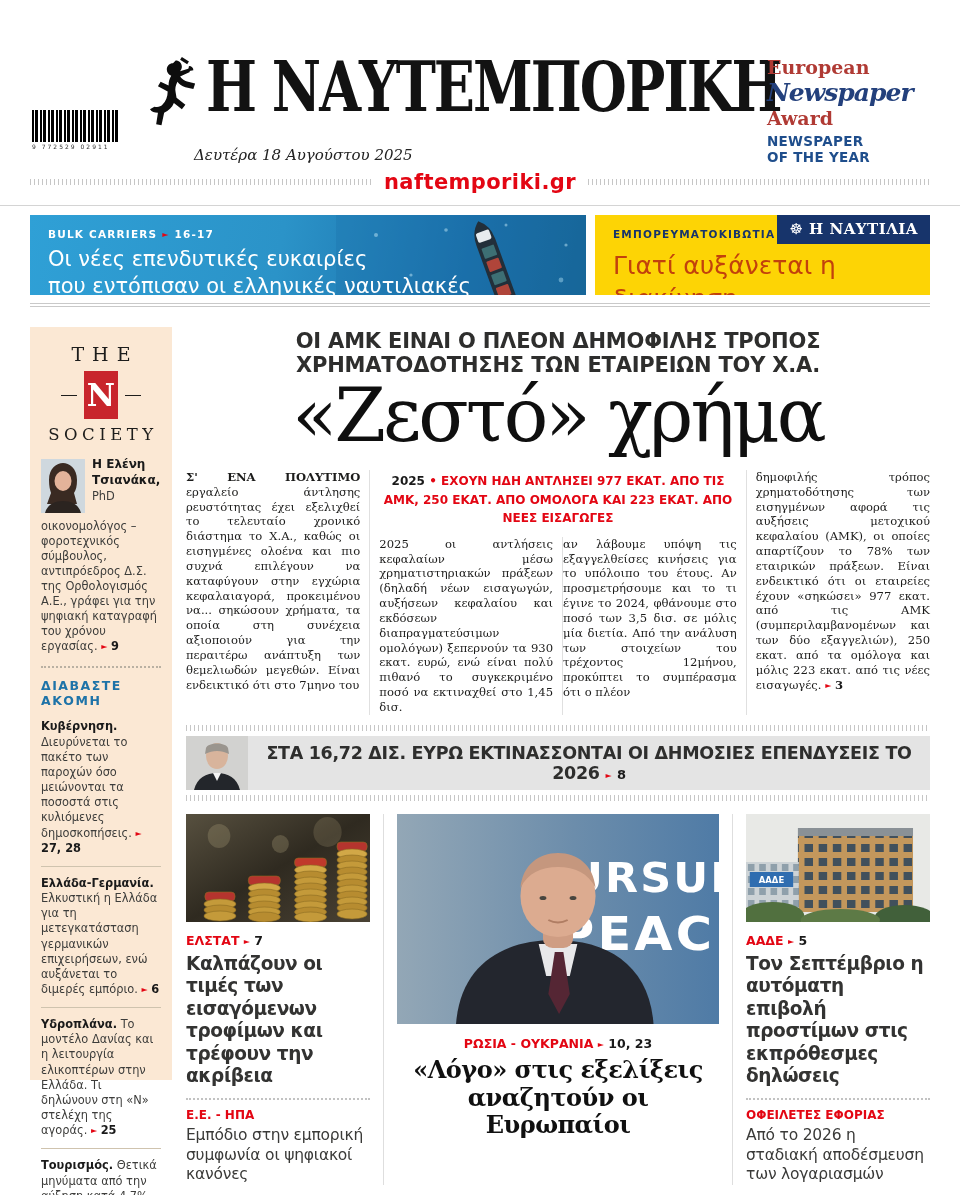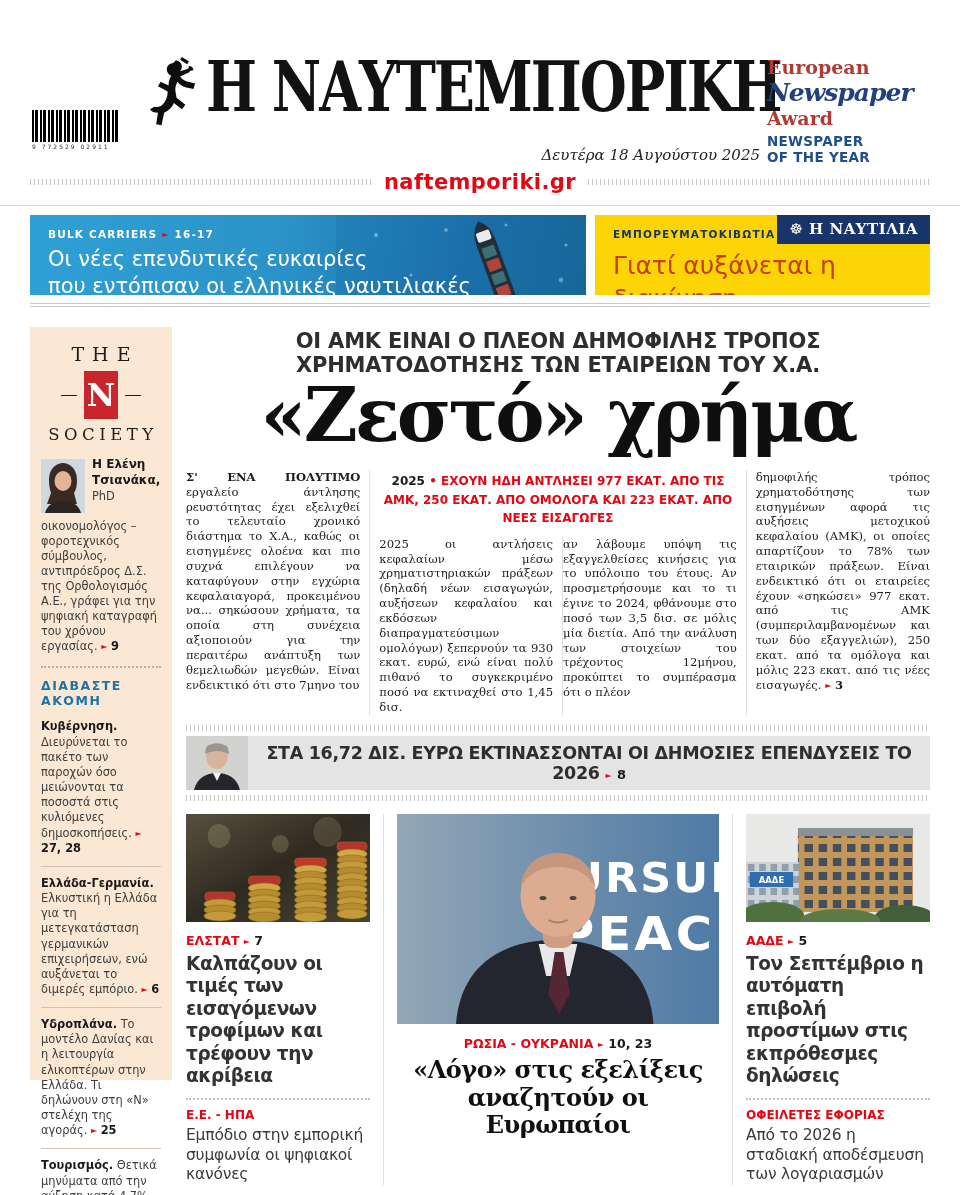--- a/index.html
+++ b/index.html
@@ -15,21 +15,21 @@
   .barcode-digits { position:absolute; left:2px; top:143px; font-size:6px; letter-spacing:2px; color:#333; }
   .hermes { position:absolute; left:112px; top:52px; }
   .masthead-title { position:absolute; left:176px; right:170px; top:52px; text-align:center;
     font-family:"DejaVu Serif","Liberation Serif",serif; font-weight:bold; font-size:54px; line-height:1;
     letter-spacing:-2px; color:#121212; white-space:nowrap; transform:scaleY(1.28); transform-origin:top center; }
   .award { position:absolute; right:11px; top:56px; width:152px; line-height:1.02; }
   .award-eu { color:#b03a34; font:bold 19px "DejaVu Serif",serif; }
   .award-np { color:#23407c; font:bold italic 25px "DejaVu Serif",serif; letter-spacing:-1px; }
   .award-aw { color:#b03a34; font:bold 19px "DejaVu Serif",serif; }
   .award-noty { color:#1f4e8c; font-weight:bold; font-size:13.5px; line-height:1.15; margin-top:5px; letter-spacing:.3px; }
-  .date-line { position:absolute; left:172px; right:170px; top:146px; text-align:right;
+  .date-line { position:absolute; left:164px; right:170px; top:146px; text-align:left;
     font:italic 15px "DejaVu Serif",serif; color:#222; }
   .site-row { position:absolute; left:0; right:0; top:170px; display:flex; align-items:center; gap:12px; }
   .tape { height:6px; background:repeating-linear-gradient(90deg,#c6c6c6 0 1.5px,transparent 1.5px 4px); }
   .site-row .tape { flex:1; }
   .site { color:#e30613; font-weight:bold; font-size:21px; letter-spacing:.4px; }
   .header-rule { position:absolute; left:-30px; right:-30px; bottom:0; border-bottom:1px solid #d4d4d4; }
 
   
   .banners { display:flex; gap:9px; margin-top:9px; height:80px; }
   .banner-ship { flex:0 0 556px; position:relative; overflow:hidden; color:#fff; padding:13px 18px;
@@ -60,21 +60,21 @@
   .dotted-sep { border-top:2px dotted #b9b0a2; margin:12px 0 10px; }
   .read-more-title { color:#1e73a8; font-weight:bold; font-size:12.5px; letter-spacing:1.5px; margin:2px 0 2px; }
   .sb-item { font-size:11.4px; line-height:1.33; color:#3d3d3b; padding:9px 0 10px; }
   .sb-item + .sb-item { border-top:1px solid #cfc3ae; }
   .sb-item b { color:#1a1a1a; }
   .arr { color:#e30613; font-size:8px; vertical-align:1px; }
   .pgnum { font-weight:bold; color:#1a1a1a; }
 
   .main { flex:1; min-width:0; }
   .kicker { text-align:center; font-weight:bold; font-size:21px; letter-spacing:-.2px; color:#2e2e2d; margin-top:2px; }
-  .headline1 { text-align:center; font-family:"DejaVu Serif",serif; font-weight:bold; font-size:74px; line-height:1.04;
+  .headline1 { text-align:center; font-family:"DejaVu Serif",serif; font-weight:normal; font-size:74px; line-height:1.04;
     letter-spacing:-3px; color:#0f0f0f; }
   .headline2 { text-align:center; font-family:"DejaVu Serif",serif; font-weight:bold; font-size:48px; line-height:1.08;
     letter-spacing:-1.5px; color:#0f0f0f; }
 
   .body-cols { display:flex; margin-top:16px; font-family:"DejaVu Serif",serif; font-size:11.6px; line-height:1.28;
     text-align:justify; color:#1c1c1b; }
   .bc1 { flex:1; padding-right:9px; }
   .bmid { flex:2.05; border-left:1px solid #e0e0e0; border-right:1px solid #e0e0e0; padding:0 9px; }
   .bc4 { flex:1; padding-left:9px; }
   .redbox { font-family:"DejaVu Sans",sans-serif; text-align:center; font-weight:bold; font-size:12px; line-height:1.55;

